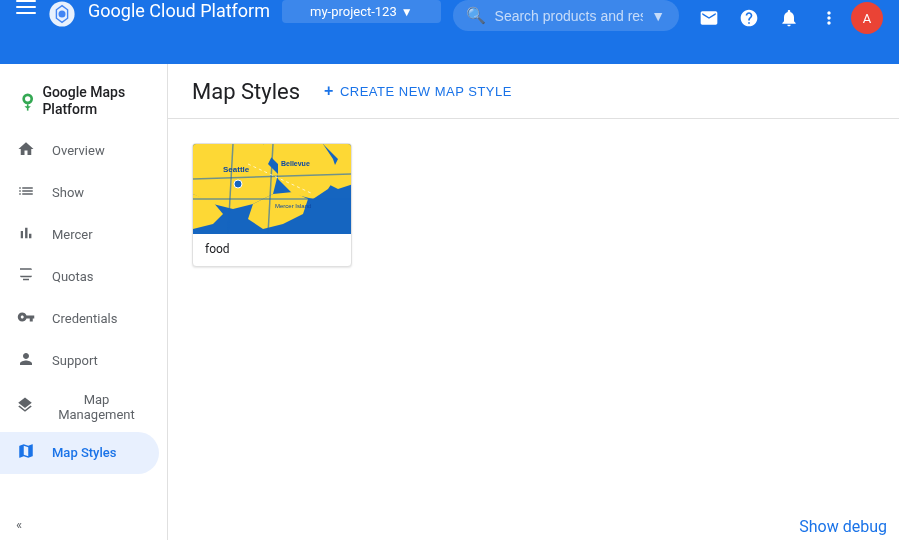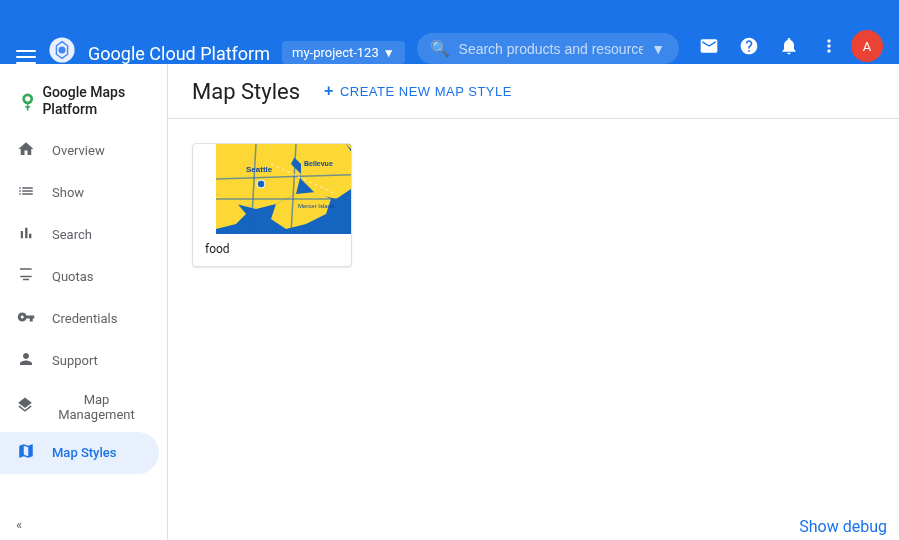--- a/index.html
+++ b/index.html
@@ -3,21 +3,21 @@
   <meta charset="utf-8">
   <style>
     * { margin: 0; padding: 0; box-sizing: border-box; }
     body { font-family: 'Google Sans', Roboto, Arial, sans-serif; font-size: 14px; background: #fff; width: 899px; height: 540px; overflow: hidden; }
 
     
     .top-nav {
       height: 64px;
       background: #1a73e8;
       display: flex;
-      align-items: flex-end;
+      align-items: flex-start;
       padding: 0 16px;
       gap: 12px;
       color: #fff;
       position: relative;
       z-index: 10;
     }
     .top-nav .hamburger {
       cursor: pointer;
       display: flex;
       flex-direction: column;
@@ -35,21 +35,21 @@
       display: flex;
       align-items: center;
       gap: 8px;
       color: #fff;
       font-size: 18px;
       white-space: nowrap;
     }
     .top-nav .project-chip {
       background: rgba(255,255,255,0.15);
       border-radius: 4px;
-      padding: 4px 10px;
+      padding: 4px 28px;
       font-size: 13px;
       color: #fff;
       cursor: pointer;
       display: flex;
       align-items: center;
       gap: 4px;
       white-space: nowrap;
     }
     .top-nav .search-bar {
       flex: 1;
@@ -229,21 +229,20 @@
       cursor: pointer;
       background: #fff;
       box-shadow: 0 1px 2px rgba(0,0,0,0.1);
       display: inline-block;
     }
     .map-preview {
       width: 160px;
       height: 90px;
       position: relative;
       overflow: hidden;
-      margin-left: 23px;
     }
     .map-preview svg {
       width: 100%;
       height: 100%;
     }
     .map-style-name {
       padding: 8px 12px 10px;
       font-size: 12px;
       color: #202124;
     }
@@ -346,21 +345,21 @@
         </span>
         <span class="sidebar-item-label">Show</span>
       </div>
 
       <div class="sidebar-item">
         <span class="sidebar-item-icon">
           <svg width="18" height="18" viewBox="0 0 24 24" fill="currentColor">
               <path d="M5 9.2h3V19H5V9.2zm5.8-4.2H14V19h-3.2V5zM16 13h3.2v6H16v-6z"></path>
             </svg>
         </span>
-        <span class="sidebar-item-label">Search</span>
+        <span class="sidebar-item-label">Mercer</span>
       </div>
 
       <div class="sidebar-item">
         <span class="sidebar-item-icon">
           <svg width="18" height="18" viewBox="0 0 24 24" fill="currentColor">
               <path d="M20 3H4v10c0 1.1.9 2 2 2h6v2H8v2h8v-2h-4v-2h6c1.1 0 2-.9 2-2V5c0-1.1-.9-2-2-2zm0 10H4V5h16v8z"></path>
             </svg>
         </span>
         <span class="sidebar-item-label">Quotas</span>
       </div>

